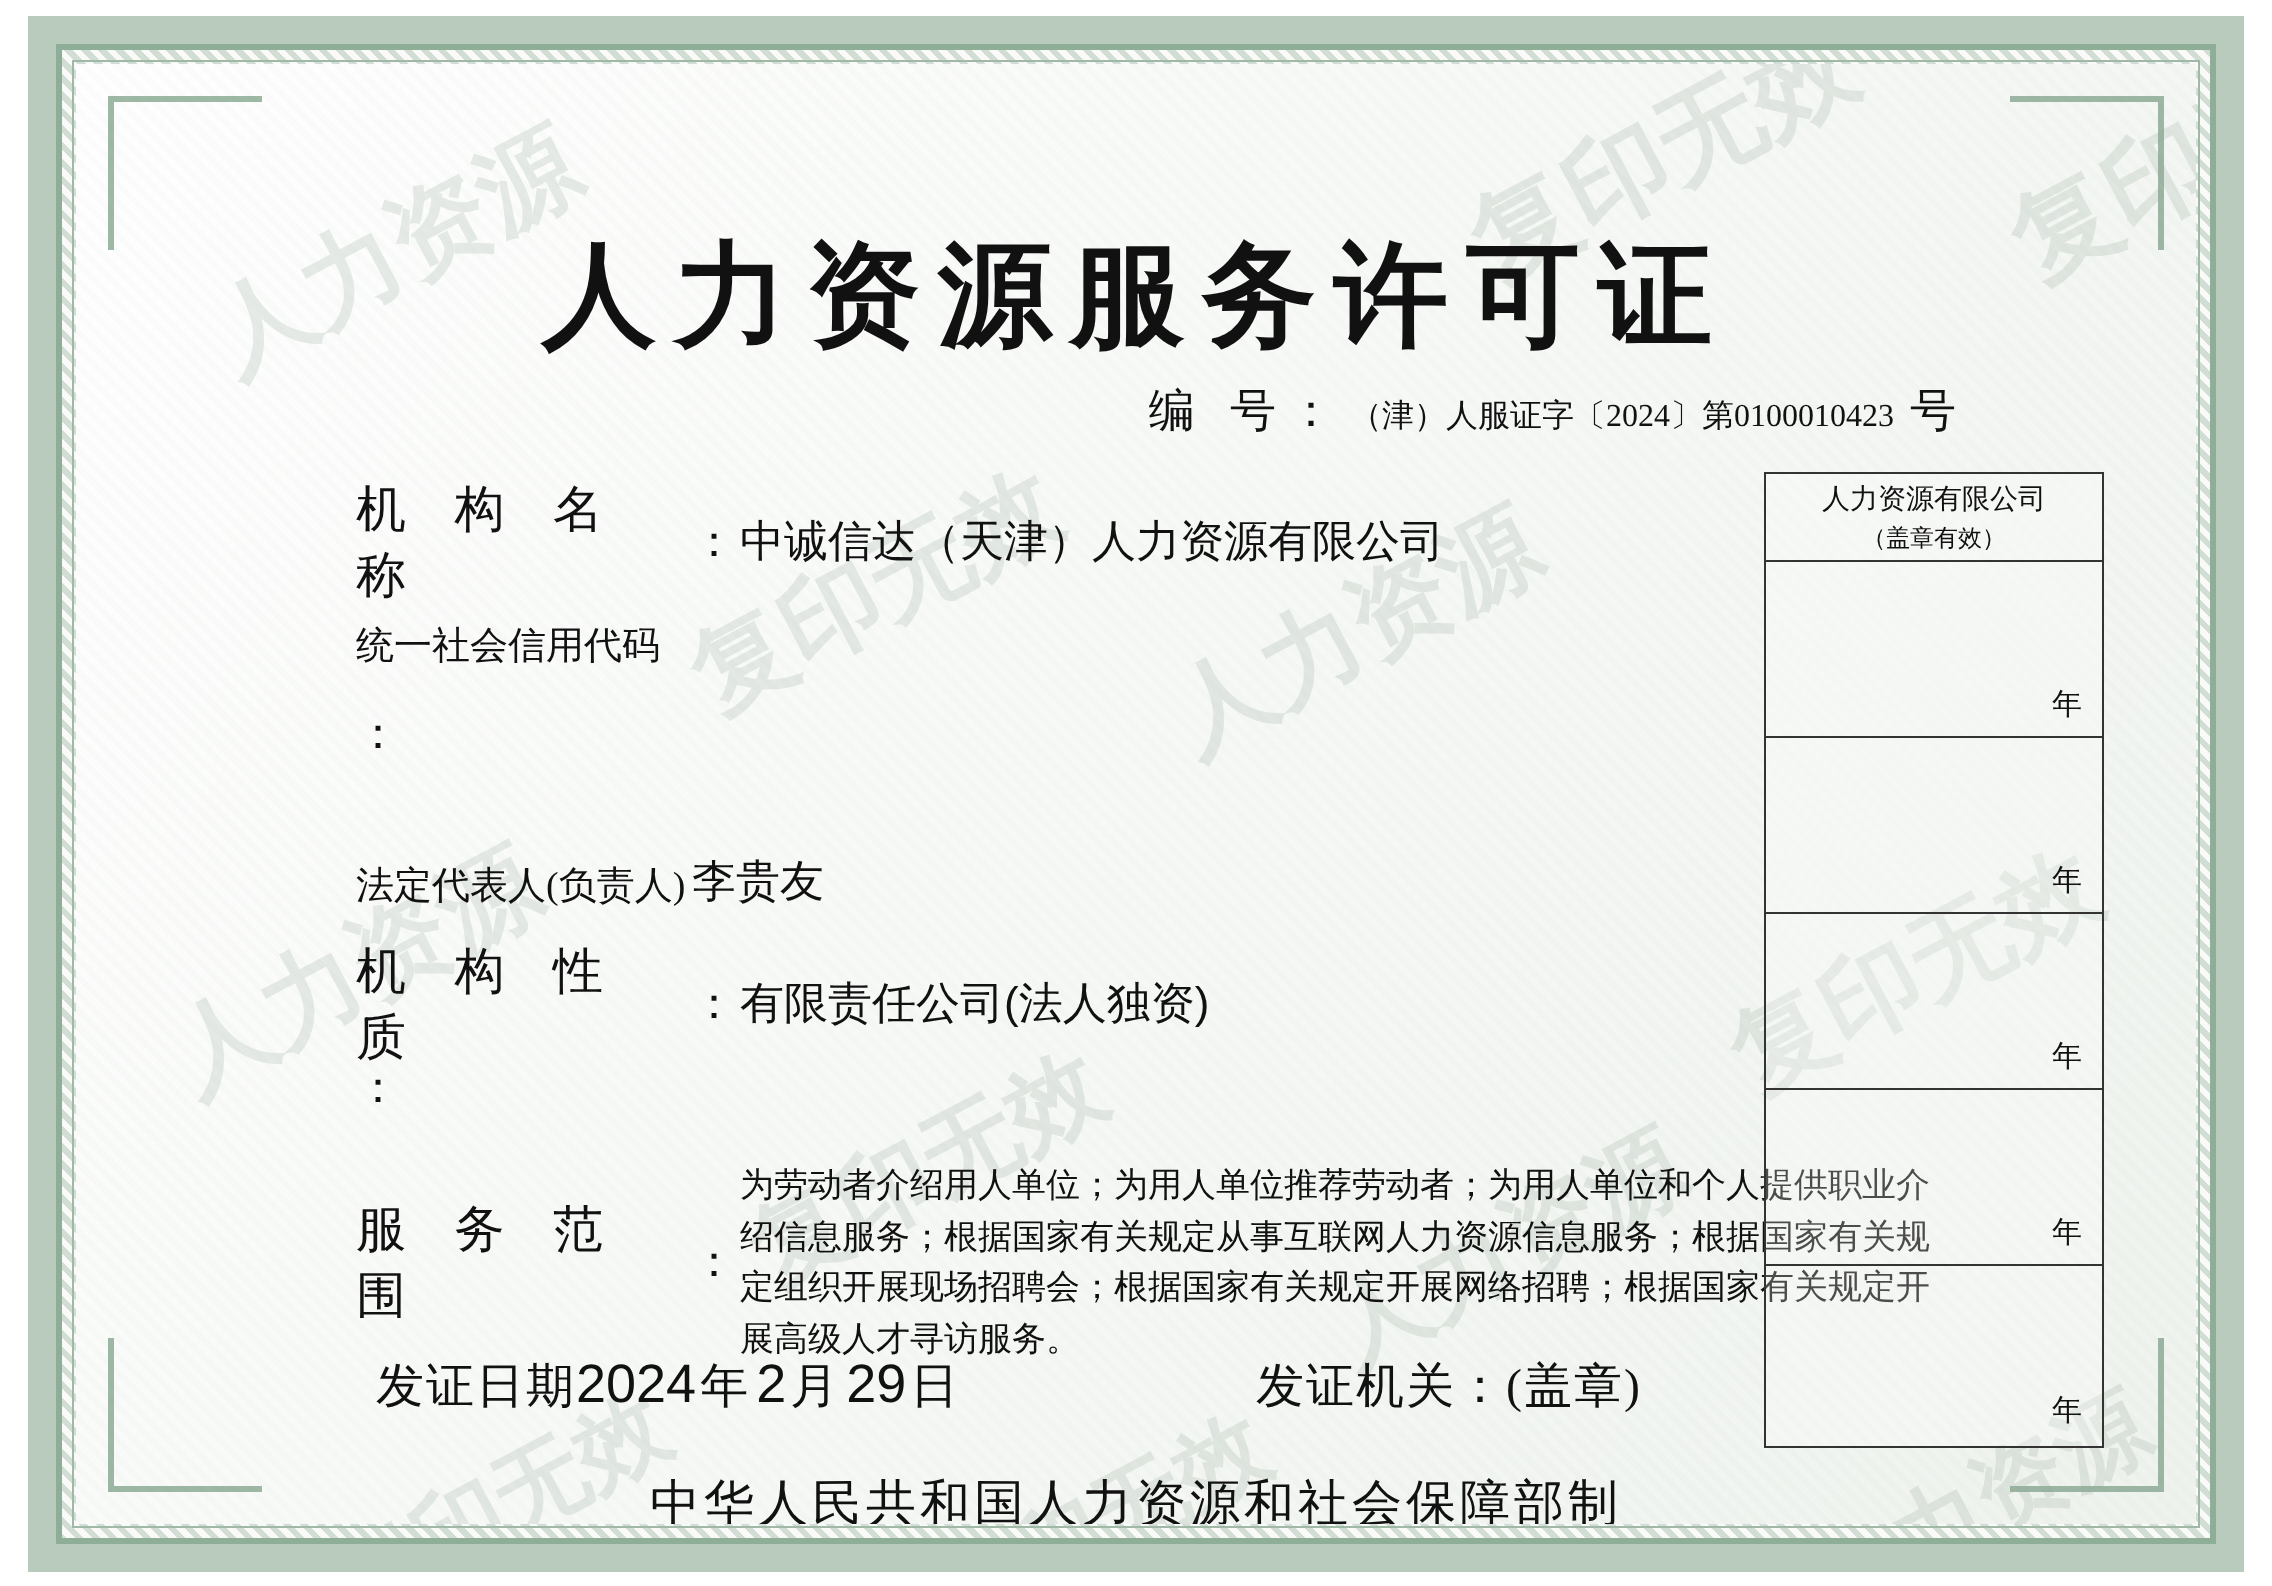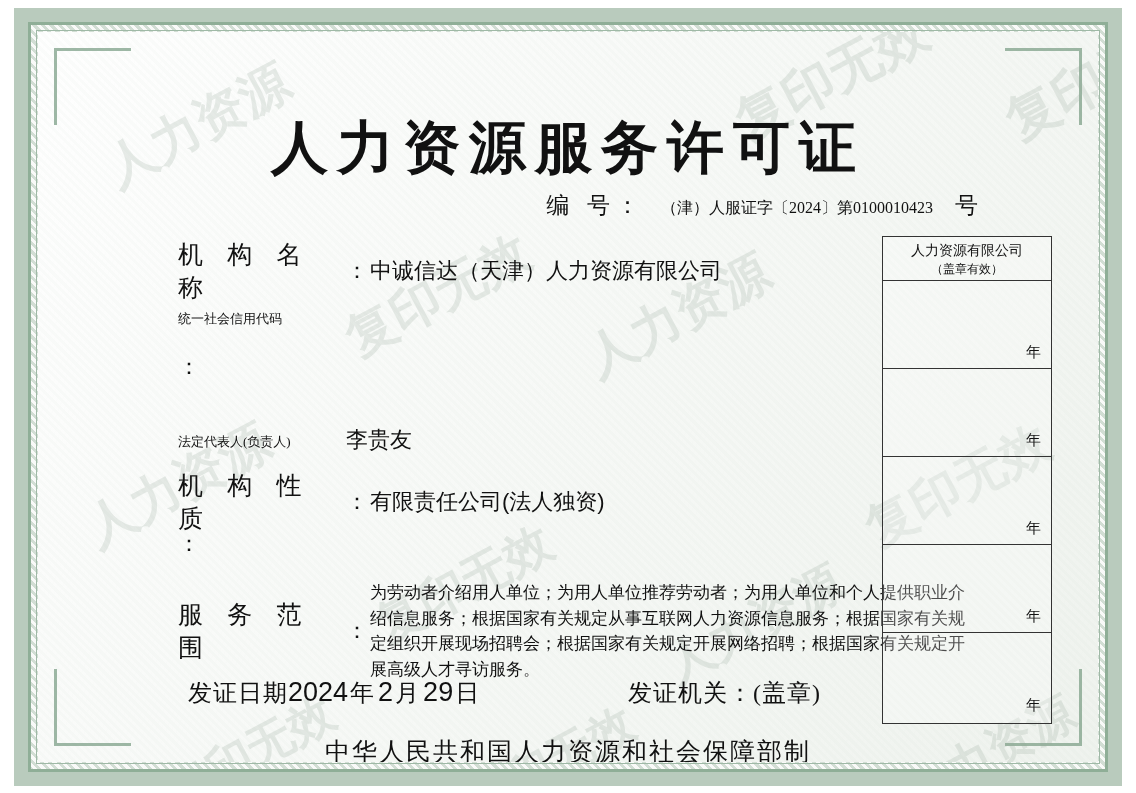--- a/index.html
+++ b/index.html
@@ -113,42 +113,42 @@
   }
 
   .serial-row {
     position: absolute;
     right: 120px;
     top: 158px;
     font-size: 21px;
     color: #111;
     display: flex;
     align-items: baseline;
-    gap: 16px;
+    gap: 2px;
   }
   .serial-label { font-size: 23px; letter-spacing: 6px; }
   .serial-value { font-size: 16px; letter-spacing: 0px; }
   .serial-tail { font-size: 23px; margin-left: 6px; }
 
   
   .field {
     position: absolute;
     left: 140px;
     display: flex;
     align-items: center;
   }
   .f-label {
     width: 168px;
     font-size: 25px;
     color: #111;
     letter-spacing: 1px;
     flex: none;
   }
   .f-label.wide-space { letter-spacing: 9px; }
-  .f-label.small { font-size: 13px; letter-spacing: 0px; padding-top: 5px; }
+  .f-label.small { font-size: 19px; letter-spacing: 0px; padding-top: 5px; }
   .f-colon { font-size: 22px; color: #111; margin-right: 2px; }
   .f-value {
     font-size: 22px;
     color: #111;
     line-height: 1.35;
     font-family: "Liberation Sans", sans-serif;
   }
   .f-value.mono { font-family: "Liberation Sans", sans-serif; letter-spacing: .5px; }
   .f-value.small { font-size: 17px; line-height: 1.5; max-width: 600px; }
 

